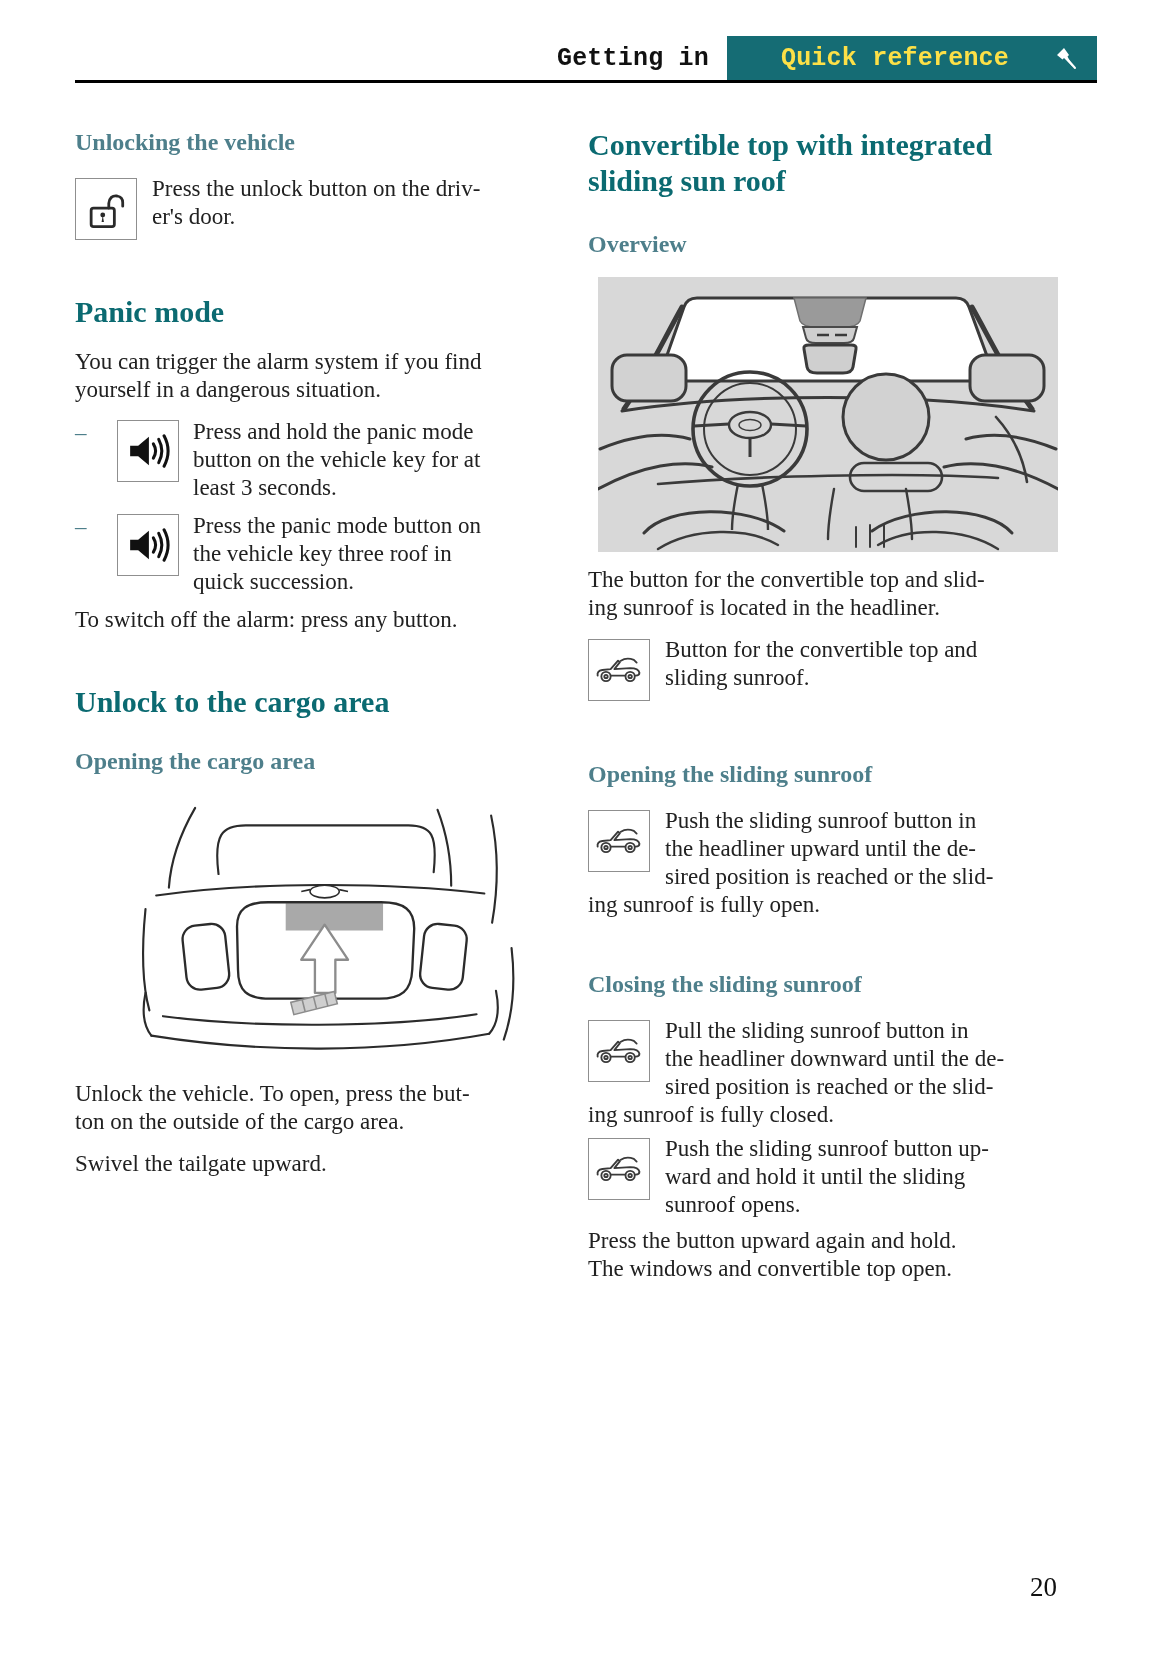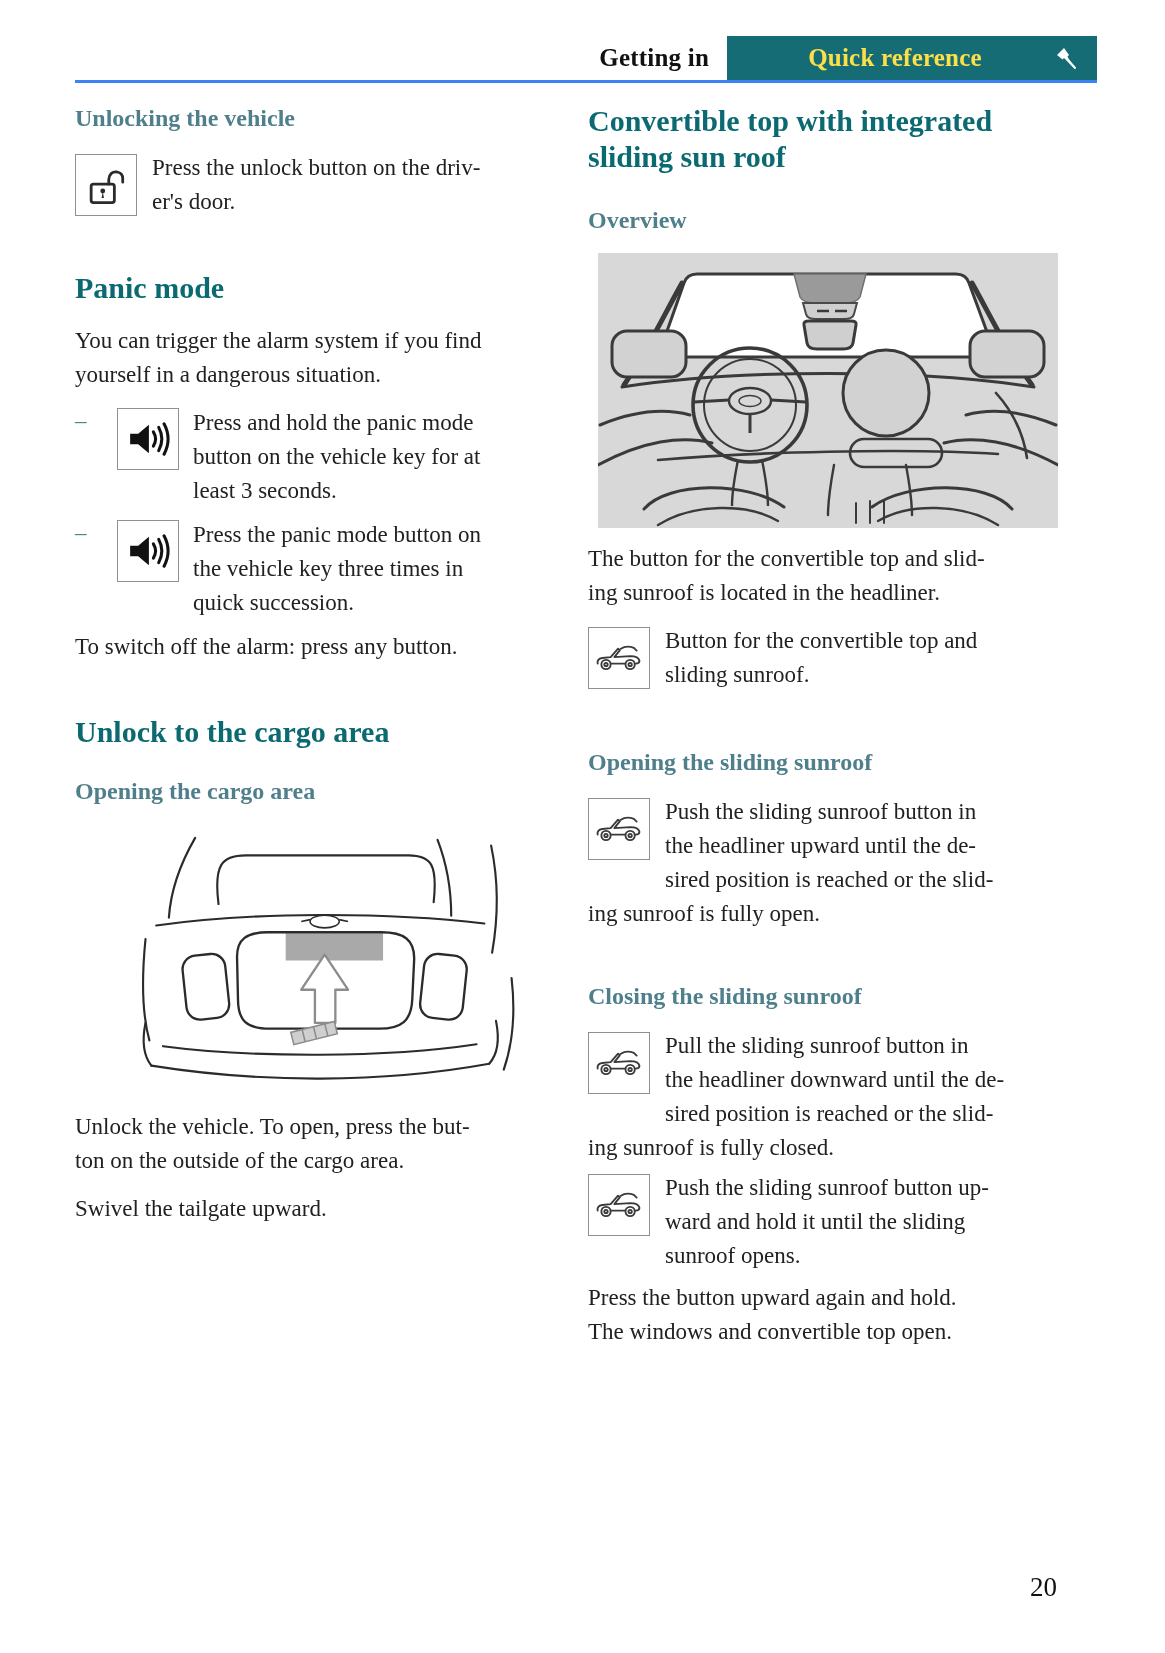--- a/index.html
+++ b/index.html
@@ -3,36 +3,36 @@
 <meta charset="utf-8">
 <style>
   html,body{margin:0;padding:0;background:#e8e8e8;}
   .page{
     position:relative; width:1165px; height:1653px; background:#ffffff;
     font-family:"Liberation Serif","DejaVu Serif",serif; color:#212121;
     overflow:hidden; margin:0 auto;
   }
   .content{padding:36px 68px 0 75px;}
   
-  .hdr{display:flex; justify-content:flex-end; align-items:center; border-bottom:3px solid #3b82f6;}
+  .hdr{display:flex; justify-content:flex-end; align-items:center; border-bottom:3px solid #000000;font-family:Liberation Mono, monospace;}
   .hdr-label{font-size:25px; font-weight:bold; color:#111; margin-right:18px; letter-spacing:.2px;}
   .hdr-tab{width:370px; height:44px; background:#156c74; display:flex; align-items:center; justify-content:center; position:relative;}
   .hdr-tab .tab-text{color:#fde047; font-size:25px; font-weight:bold; letter-spacing:.2px; margin-right:34px;}
   .hdr-tab .pin{position:absolute; right:18px; top:11px; width:24px; height:24px;}
   
-  .cols{display:flex; margin-top:20px;}
+  .cols{display:flex; margin-top:44px;}
   .col-l{width:473px; margin-right:40px; flex-shrink:0;}
   .col-r{width:479px; flex-shrink:0;}
   
   .h-big{font-size:30px; line-height:36px; font-weight:bold; color:#0b6a71; margin:0; white-space:pre-line;}
   .h-sub{font-size:24px; line-height:30px; font-weight:bold; color:#4e7f8b; margin:0; white-space:pre-line;}
   .mt46{margin-top:46px;} .mt50{margin-top:50px;} .mt30{margin-top:30px;}
   .mb18{margin-bottom:18px;} .mb26{margin-bottom:26px;}
   
-  p.t{font-size:23px; line-height:34px; margin:0 0 14px; white-space:pre-line; color:#212121;}
+  p.t{font-size:23px; line-height:28px; margin:0 0 14px; white-space:pre-line; color:#212121;}
   
   .ibox{width:62px; height:62px; box-sizing:border-box; border:1.5px solid #8f8f8f; background:#fff;
         display:flex; align-items:center; justify-content:center; flex-shrink:0;}
   .wrapitem{overflow:hidden; margin-bottom:6px;}
   .wrapitem .ibox{float:left; margin:3px 15px 8px 0;}
   .wrapitem p.t{margin-bottom:0;}
   
   .brow{display:flex; margin:4px 0 10px;}
   .brow .dash{width:42px; font-size:23px; line-height:29px; color:#4e7f8b; flex-shrink:0;}
   .brow .ibox{margin-right:14px; margin-top:2px;}
@@ -104,21 +104,21 @@
           <span class="dash">–</span>
           <span class="ibox">
             <svg viewBox="0 0 56 56" width="50" height="50">
               <path d="M8 22 L17 22 L29 12 L29 44 L17 34 L8 34 Z" fill="#111"></path>
               <path d="M34 20 Q39 28 34 36" fill="none" stroke="#111" stroke-width="3.4" stroke-linecap="round"></path>
               <path d="M40 15 Q47 28 40 41" fill="none" stroke="#111" stroke-width="3.4" stroke-linecap="round"></path>
               <path d="M46 11 Q55 28 46 45" fill="none" stroke="#111" stroke-width="3.4" stroke-linecap="round"></path>
             </svg>
           </span>
           <p class="t">Press the panic mode button on
-the vehicle key three times in
+the vehicle key three roof in
 quick succession.</p>
         </div>
 
         <p class="t" style="margin-top:6px;">To switch off the alarm: press any button.</p>
 
         <h2 class="h-big mt50 mb26">Unlock to the cargo area</h2>
         <h3 class="h-sub">Opening the cargo area</h3>
 
         <svg class="illu" viewBox="0 0 445 265" width="445" height="258">
           <g fill="none" stroke="#2b2b2b" stroke-width="2.2" stroke-linecap="round" stroke-linejoin="round">

